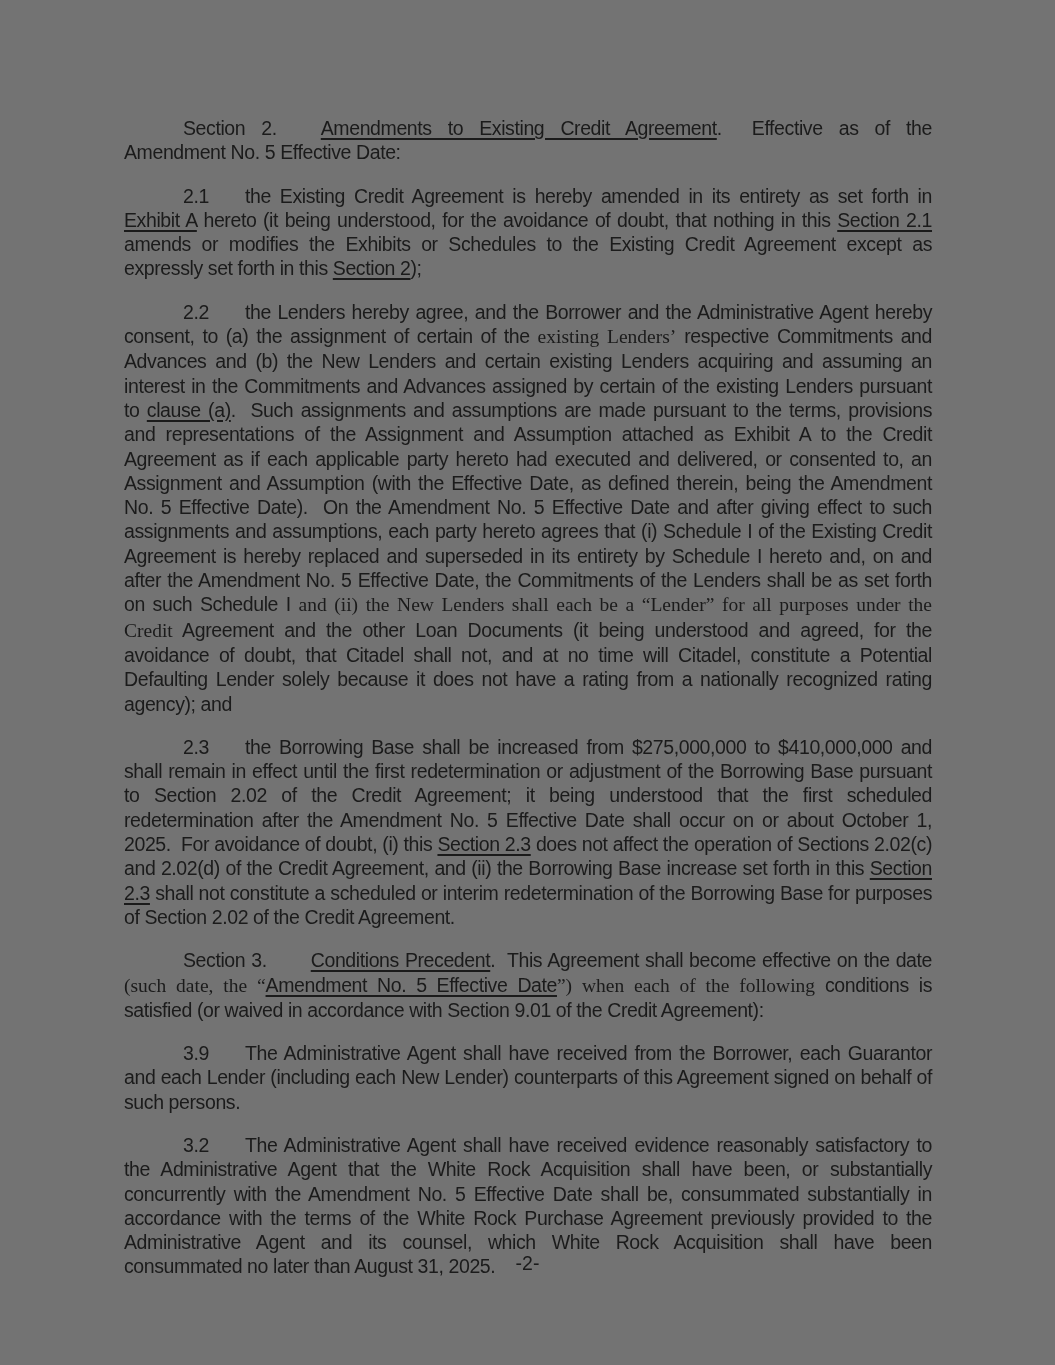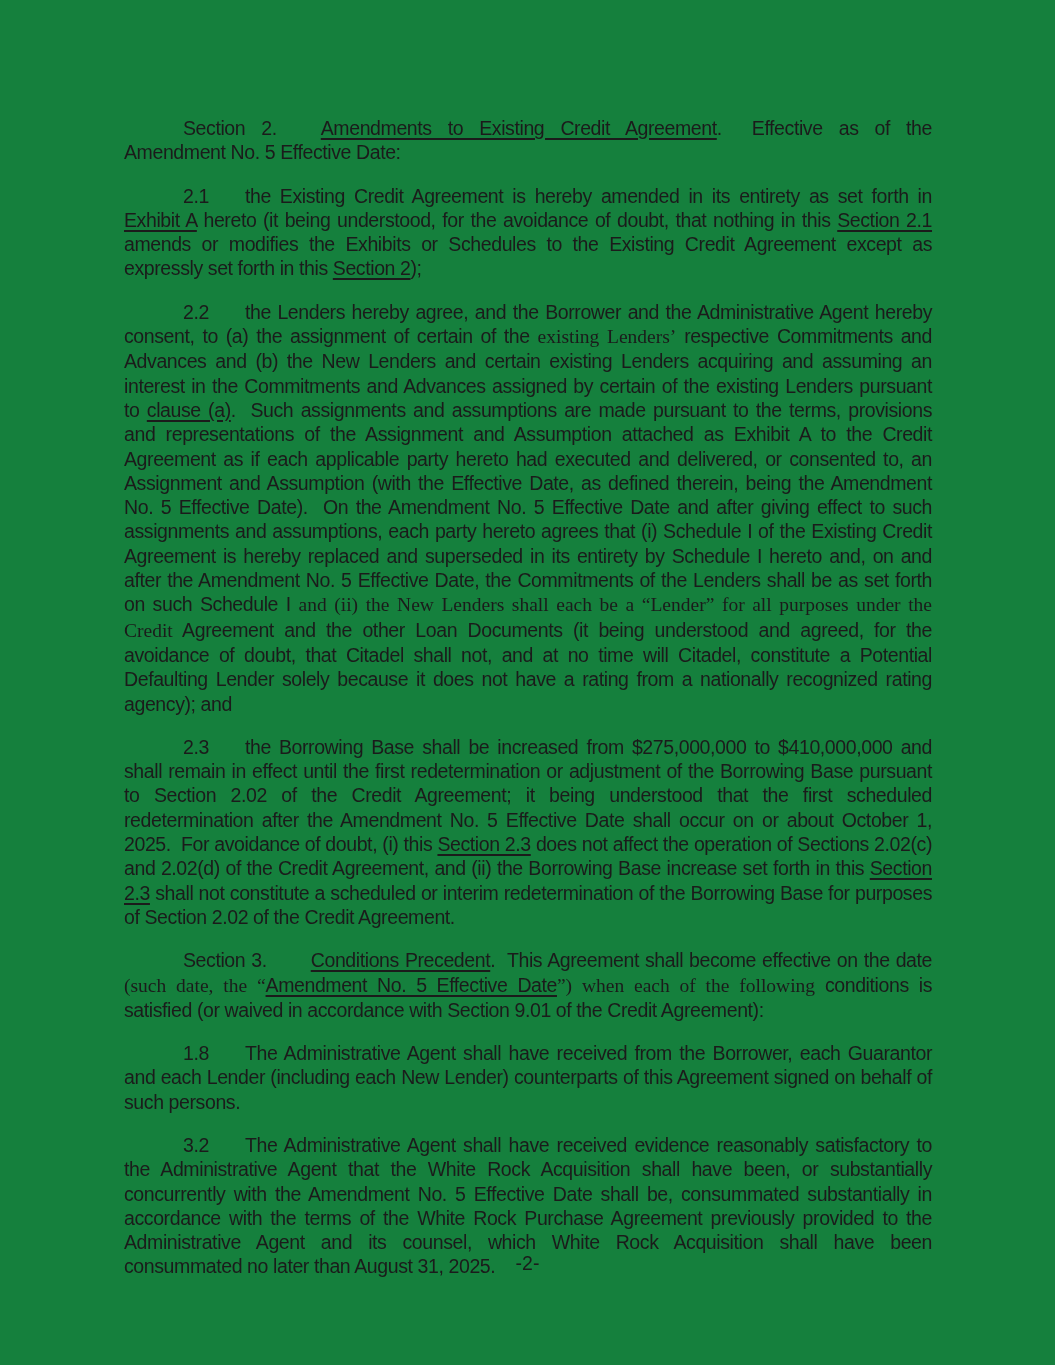--- a/index.html
+++ b/index.html
@@ -4,21 +4,21 @@
 <style>
   html, body {
     margin: 0;
     padding: 0;
     background: #ffffff;
   }
   .page {
     position: relative;
     width: 1055px;
     height: 1365px;
-    background: #15803d;
+    background: #737373;
     color: #1b1b1b;
     font-family: "Liberation Sans", sans-serif;
     overflow: hidden;
     box-sizing: border-box;
     text-decoration: underline;
   }
   .content {
     position: absolute;
     top: 116px;
     left: 124px;
@@ -59,17 +59,17 @@
 </head>
 <body>
 
 <div class="page">
   <div class="content">
       <p class="para"><span>Section 2.</span><span class="tab" style="width: 44px;"></span><span class="u">Amendments to Existing Credit Agreement</span><span>.</span><span class="tab" style="width: 30px;"></span><span>Effective as of the Amendment No. 5 Effective Date:</span></p>
       <p class="para"><span>2.1</span><span class="tab" style="width: 36px;"></span><span>the Existing Credit Agreement is hereby amended in its entirety as set forth in </span><span class="u">Exhibit A</span><span> hereto (it being understood, for the avoidance of doubt, that nothing in this </span><span class="u">Section 2.1</span><span> amends or modifies the Exhibits or Schedules to the Existing Credit Agreement except as expressly set forth in this </span><span class="u">Section 2</span><span>);</span></p>
       <p class="para"><span>2.2</span><span class="tab" style="width: 36px;"></span><span>the Lenders hereby agree, and the Borrower and the Administrative Agent hereby consent, to (a) the assignment of certain of the </span><span class="serif">existing Lenders’</span><span> respective Commitments and Advances and (b) the New Lenders and certain existing Lenders acquiring and assuming an interest in the Commitments and Advances assigned by certain of the existing Lenders pursuant to </span><span class="u">clause (a)</span><span>.&nbsp; Such assignments and assumptions are made pursuant to the terms, provisions and representations of the Assignment and Assumption attached as Exhibit A to the Credit Agreement as if each applicable party hereto had executed and delivered, or consented to, an Assignment and Assumption (with the Effective Date, as defined therein, being the Amendment No. 5 Effective Date).&nbsp; On the Amendment No. 5 Effective Date and after giving effect to such assignments and assumptions, each party hereto agrees that (i) Schedule I of the Existing Credit Agreement is hereby replaced and superseded in its entirety by Schedule I hereto and, on and after the Amendment No. 5 Effective Date, the Commitments of the Lenders shall be as set forth on such Schedule I </span><span class="serif">and (ii) the New Lenders shall each be a “Lender” for all purposes under the Credit</span><span> Agreement and the other Loan Documents (it being understood and agreed, for the avoidance of doubt, that Citadel shall not, and at no time will Citadel, constitute a Potential Defaulting Lender solely because it does not have a rating from a nationally recognized rating agency); and</span></p>
       <p class="para"><span>2.3</span><span class="tab" style="width: 36px;"></span><span>the Borrowing Base shall be increased from $275,000,000 to $410,000,000 and shall remain in effect until the first redetermination or adjustment of the Borrowing Base pursuant to Section 2.02 of the Credit Agreement; it being understood that the first scheduled redetermination after the Amendment No. 5 Effective Date shall occur on or about October 1, 2025.&nbsp; For avoidance of doubt, (i) this </span><span class="u">Section 2.3</span><span> does not affect the operation of Sections 2.02(c) and 2.02(d) of the Credit Agreement, and (ii) the Borrowing Base increase set forth in this </span><span class="u">Section 2.3</span><span> shall not constitute a scheduled or interim redetermination of the Borrowing Base for purposes of Section 2.02 of the Credit Agreement.</span></p>
       <p class="para"><span>Section 3.</span><span class="tab" style="width: 44px;"></span><span class="u">Conditions Precedent</span><span>.&nbsp; This Agreement shall become effective on the date </span><span class="serif">(such date, the “</span><span class="u">Amendment No. 5 Effective Date</span><span class="serif">”) when each of the following </span><span>conditions is satisfied (or waived in accordance with Section 9.01 of the Credit Agreement):</span></p>
-      <p class="para"><span>1.8</span><span class="tab" style="width: 36px;"></span><span>The Administrative Agent shall have received from the Borrower, each Guarantor and each Lender (including each New Lender) counterparts of this Agreement signed on behalf of such persons.</span></p>
+      <p class="para"><span>3.9</span><span class="tab" style="width: 36px;"></span><span>The Administrative Agent shall have received from the Borrower, each Guarantor and each Lender (including each New Lender) counterparts of this Agreement signed on behalf of such persons.</span></p>
       <p class="para"><span>3.2</span><span class="tab" style="width: 36px;"></span><span>The Administrative Agent shall have received evidence reasonably satisfactory to the Administrative Agent that the White Rock Acquisition shall have been, or substantially concurrently with the Amendment No. 5 Effective Date shall be, consummated substantially in accordance with the terms of the White Rock Purchase Agreement previously provided to the Administrative Agent and its counsel, which White Rock Acquisition shall have been consummated no later than August 31, 2025.</span></p>
     </div>
   <div class="footer">-2-</div>
 </div>
 
 </body></html>

